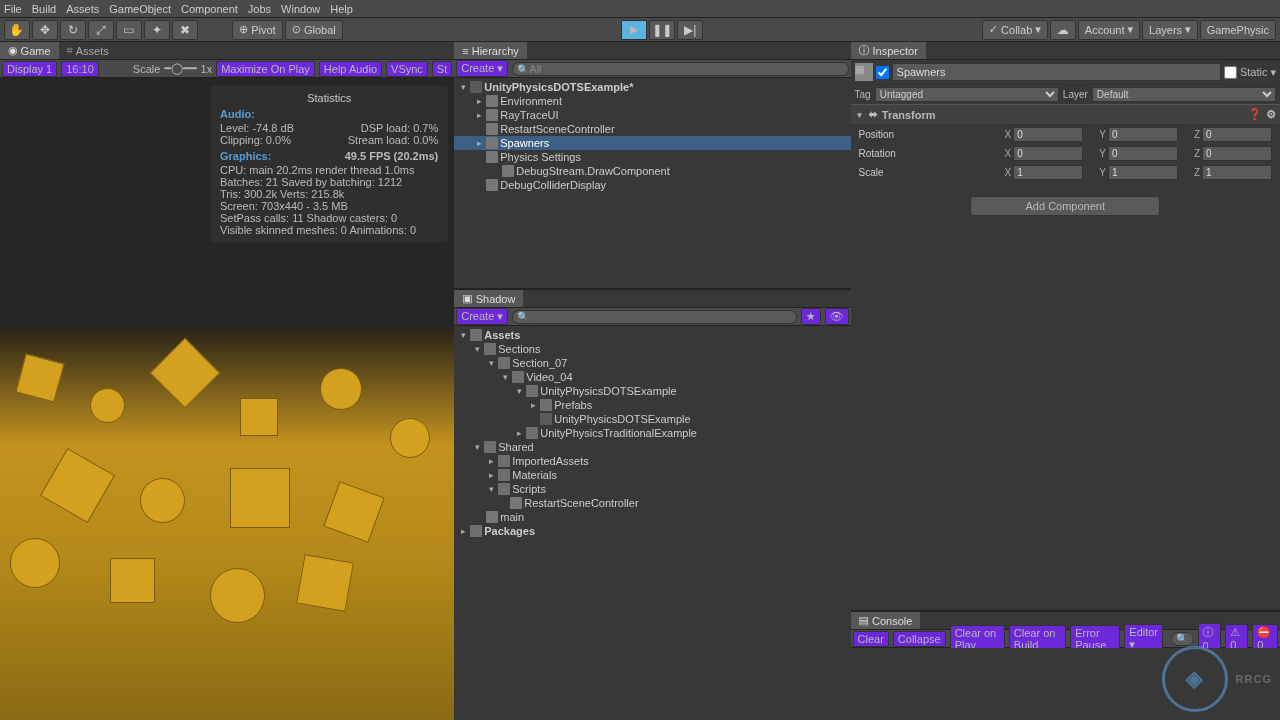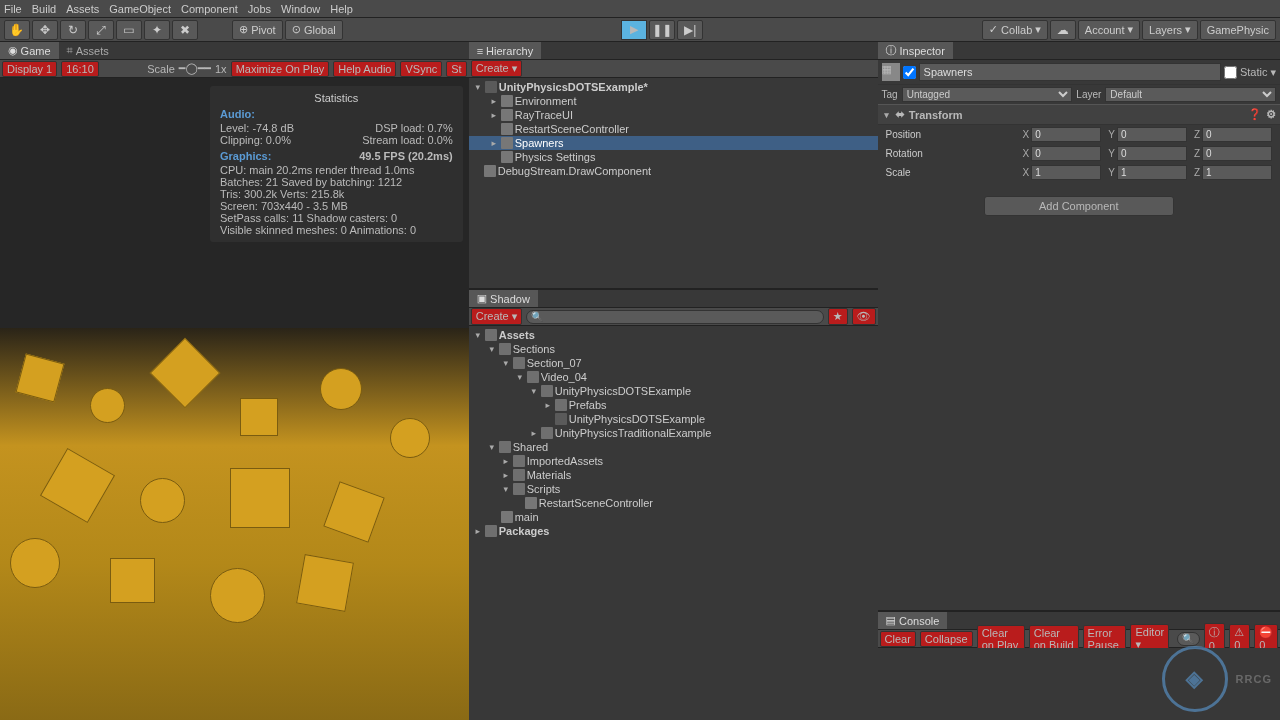--- a/index.html
+++ b/index.html
@@ -19,21 +19,21 @@
 .col { display: flex; flex-direction: column; }
 .left-col { width: 470px; }
 .mid-col { width: 410px; }
 .right-col { flex: 1; }
 
 .panel-tab { background: #383838; height: 18px; display: flex; border-bottom: 1px solid #222; }
 .tab { padding: 2px 8px; background: #383838; color: #aaa; display: flex; align-items: center; gap: 3px; }
 .tab.active { background: #575757; color: #ddd; }
 
 .subbar { background: #4a4a4a; height: 18px; display: flex; align-items: center; gap: 4px; padding: 0 2px; font-size: 10px; border-bottom: 1px solid #222; }
-.subbar .pill { background: #b91c1c; padding: 1px 4px; border: 1px solid #333; border-radius: 2px; }
+.subbar .pill { background: #6d28d9; padding: 1px 4px; border: 1px solid #333; border-radius: 2px; }
 
 .game-view { flex: 1; background: #262626; position: relative; }
 .stats-overlay { position: absolute; top: 8px; right: 6px; left: 210px; background: rgba(48,48,48,0.92); padding: 6px 10px; color: #bbb; border-radius: 3px; }
 .stats-overlay h4 { text-align: center; color: #ccc; margin-bottom: 4px; font-weight: normal; }
 .stats-overlay .sect { color: #5b9bd5; font-weight: bold; margin: 4px 0 2px; }
 .stats-overlay .line { display: flex; justify-content: space-between; font-size: 10px; }
 .render-sim { position: absolute; top: 250px; left: 0; right: 0; bottom: 0; background: linear-gradient(180deg, #2a2418 0%, #c4931f 30%, #b38819 60%, #8a6a15 100%); overflow: hidden; }
 .shape { position: absolute; background: #d4a020; border: 1px solid #7a5c10; }
 
 .tree { flex: 1; background: #383838; overflow: auto; color: #ccc; padding: 2px 0; }
@@ -46,21 +46,21 @@
 
 .project-panel { flex: 1; display: flex; flex-direction: column; border-top: 2px solid #222; }
 
 .inspector { flex: 1; background: #383838; overflow: auto; }
 .insp-header { display: flex; align-items: center; padding: 3px 4px; gap: 3px; border-bottom: 1px solid #333; }
 .insp-header input[type=text] { flex: 1; background: #5a5a5a; border: 1px solid #333; color: #ddd; padding: 2px 4px; }
 .insp-row { display: flex; align-items: center; padding: 2px 4px; gap: 4px; }
 .insp-row label { color: #bbb; font-size: 10px; }
 .insp-row select { background: #5a5a5a; border: 1px solid #333; color: #ccc; font-size: 10px; }
 .comp-header { display: flex; align-items: center; padding: 3px 4px; background: #414141; border-top: 1px solid #555; border-bottom: 1px solid #333; gap: 4px; font-weight: bold; }
-.field-row { display: flex; align-items: center; padding: 2px 8px; gap: 7px; }
+.field-row { display: flex; align-items: center; padding: 2px 8px; gap: 16px; }
 .field-row .lbl { width: 130px; color: #ccc; font-size: 10px; }
 .ax { display: flex; align-items: center; gap: 2px; flex: 1; }
 .ax span { color: #aaa; font-size: 10px; }
 .ax input { width: 70px; background: #5a5a5a; border: 1px solid #333; color: #ddd; padding: 1px 3px; font-size: 10px; }
 .add-comp { margin: 14px auto; width: 190px; padding: 3px; text-align: center; background: #595959; border: 1px solid #333; border-radius: 3px; }
 
 .console-panel { height: 110px; border-top: 2px solid #222; display: flex; flex-direction: column; }
 .watermark { position: absolute; right: 8px; bottom: 8px; font-size: 28px; font-weight: bold; color: #888; letter-spacing: 1px; opacity: 0.6; display: flex; align-items: center; gap: 8px; }
 .wm-badge { width: 66px; height: 66px; border: 3px solid #5b9bd5; border-radius: 50%; display: flex; align-items: center; justify-content: center; color: #5b9bd5; font-size: 22px; }
 
@@ -191,20 +191,21 @@
       </div>
     </div>
   </div>
 
   <div class="col mid-col">
     <div class="panel-tab">
         <div class="tab active">≡ <span>Hierarchy</span></div>
       </div>
     <div class="subbar">
       <span class="pill"><span>Create</span> ▾</span>
+      <span class="search-box">🔍<span>All</span></span>
     </div>
     <div class="tree" style="height:210px;flex:none">
       <div class="node" style="padding-left:4px">
           <span class="foldout">▾</span>
           <span class="ico unity"></span>
           <b>UnityPhysicsDOTSExample*</b>
         </div>
       <div class="node" style="padding-left:20px">
           <span class="foldout">▸</span>
           <span class="ico"></span>
@@ -221,23 +222,27 @@
         </div>
       <div class="node sel" style="padding-left:20px">
           <span class="foldout">▸</span>
           <span class="ico"></span>
           <span>Spawners</span>
         </div>
       <div class="node" style="padding-left:32px">
           <span class="ico"></span>
           <span>Physics Settings</span>
         </div>
-      <div class="node" style="padding-left:15px">
+      <div class="node" style="padding-left:48px">
           <span class="ico"></span>
           <span>DebugStream.DrawComponent</span>
+        </div>
+      <div class="node" style="padding-left:32px">
+          <span class="ico"></span>
+          <span>DebugColliderDisplay</span>
         </div>
     </div>
 
     <div class="project-panel">
       <div class="panel-tab">
           <div class="tab active">▣ <span>Shadow</span></div>
         </div>
       <div class="subbar">
         <span class="pill"><span>Create</span> ▾</span>
         <span class="search-box">🔍</span>

